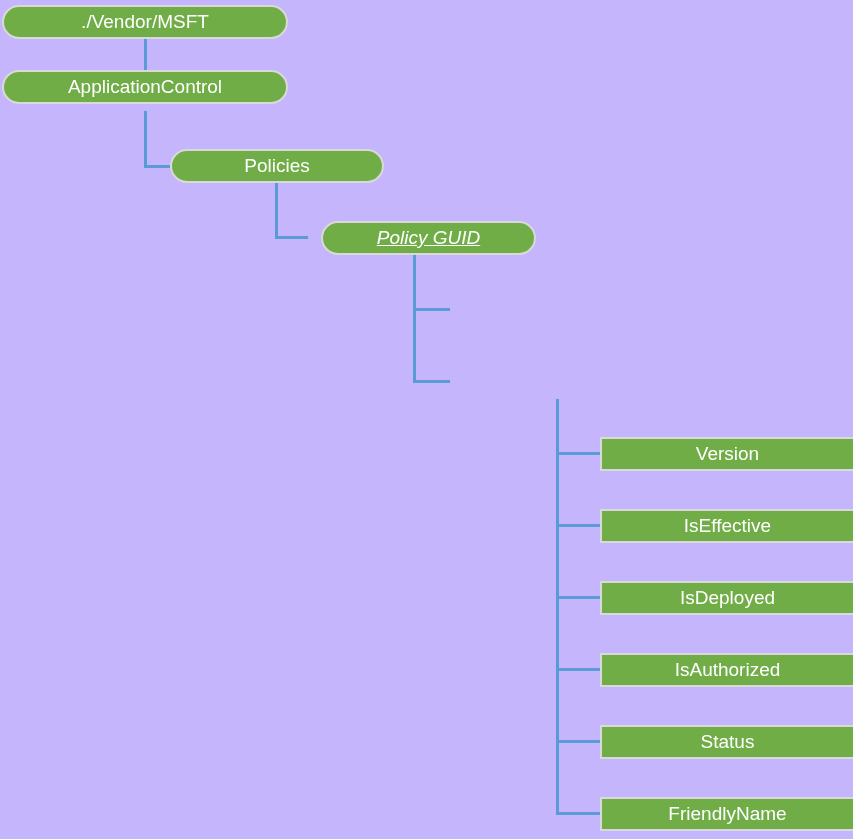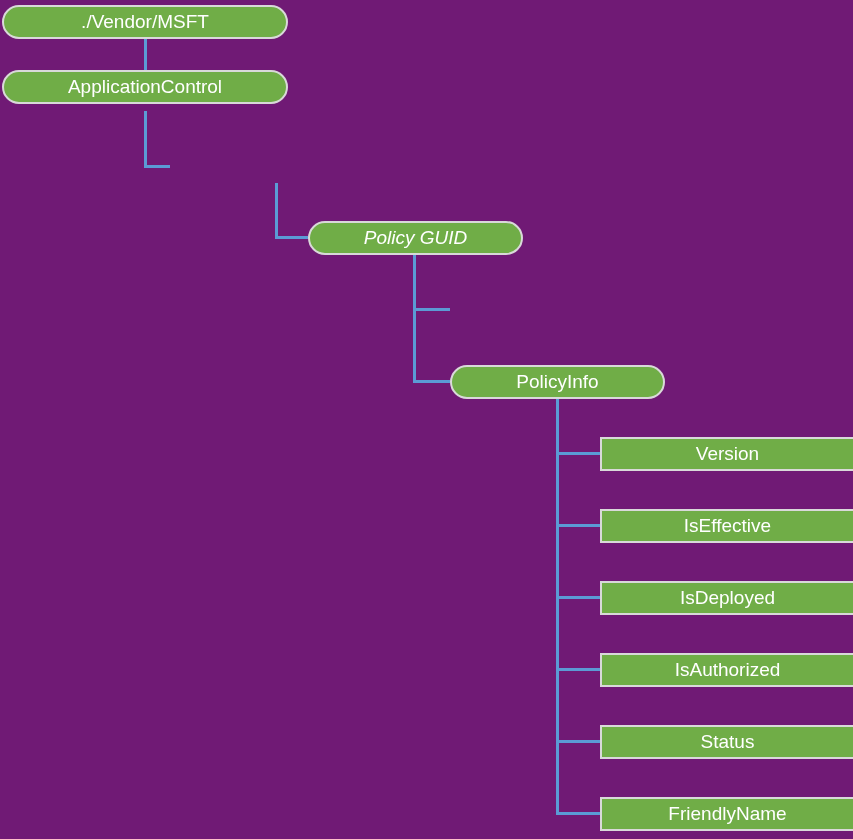--- a/index.html
+++ b/index.html
@@ -1,20 +1,20 @@
 <!DOCTYPE html>
 <html style="--node-fill: #70AD47; --node-border: #D9D9D9; --connector: #5B9BD5; --text: #FFFFFF;"><head>
 <meta charset="utf-8">
 <style>
   html, body { margin: 0; padding: 0; background: #ffffff; }
   .canvas {
     position: relative;
     width: 853px;
     height: 839px;
-    background: #701a75;
+    background: #c4b5fd;
     overflow: hidden;
     font-family: "Liberation Sans", sans-serif;
   }
   .node {
     position: absolute;
     height: 34px;
     box-sizing: border-box;
     display: flex;
     align-items: center;
     justify-content: center;
@@ -35,21 +35,21 @@
     position: absolute;
     background: var(--connector, #5B9BD5);
   }
   .v { width: 3px; }
   .h { height: 3px; }
 
   
   #n1  { left: 2px;   top: 5px;   width: 286px; }
   #n2  { left: 2px;   top: 70px;  width: 286px; }
   #n3  { left: 170px; top: 149px; width: 214px; }
-  #n4  { left: 308px; top: 221px; width: 215px; }
+  #n4  { left: 321px; top: 221px; width: 215px; text-decoration: underline; }
   #n5  { left: 450px; top: 293px; width: 215px; }
   #n6  { left: 450px; top: 365px; width: 215px; }
   #n7  { left: 600px; top: 437px; width: 255px; }
   #n8  { left: 600px; top: 509px; width: 255px; }
   #n9  { left: 600px; top: 581px; width: 255px; }
   #n10 { left: 600px; top: 653px; width: 255px; }
   #n11 { left: 600px; top: 725px; width: 255px; }
   #n12 { left: 600px; top: 797px; width: 255px; }
 
   
@@ -85,22 +85,22 @@
   <div class="line v" id="l5v"></div>
   <div class="line h" id="l5h1"></div>
   <div class="line h" id="l5h2"></div>
   <div class="line h" id="l5h3"></div>
   <div class="line h" id="l5h4"></div>
   <div class="line h" id="l5h5"></div>
   <div class="line h" id="l5h6"></div>
 
   <div class="node pill" id="n1">./Vendor/MSFT</div>
   <div class="node pill" id="n2">ApplicationControl</div>
+  <div class="node pill" id="n3">Policies</div>
   <div class="node pill italic" id="n4">Policy GUID</div>
-  <div class="node pill" id="n6">PolicyInfo</div>
   <div class="node rect" id="n7">Version</div>
   <div class="node rect" id="n8">IsEffective</div>
   <div class="node rect" id="n9">IsDeployed</div>
   <div class="node rect" id="n10">IsAuthorized</div>
   <div class="node rect" id="n11">Status</div>
   <div class="node rect" id="n12">FriendlyName</div>
 
 </div>
 
 </body></html>

